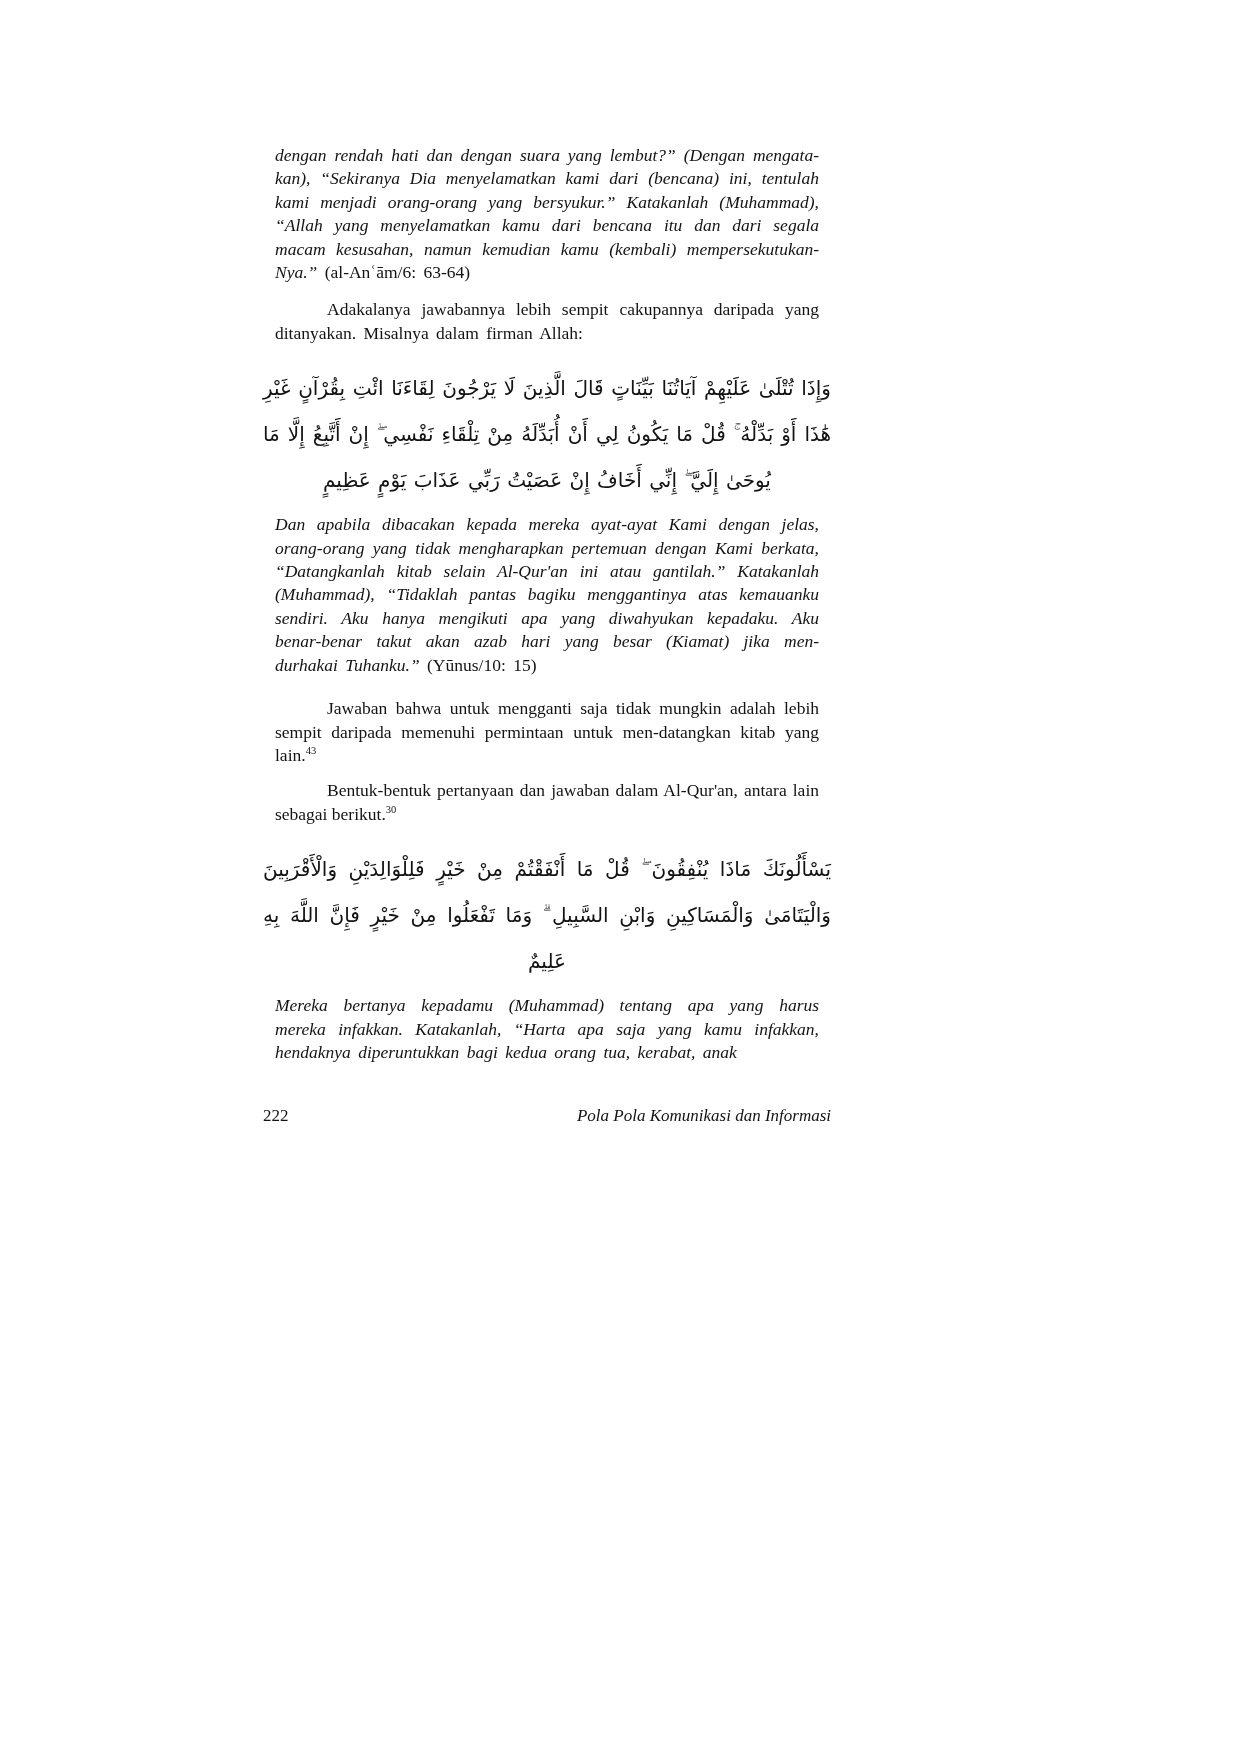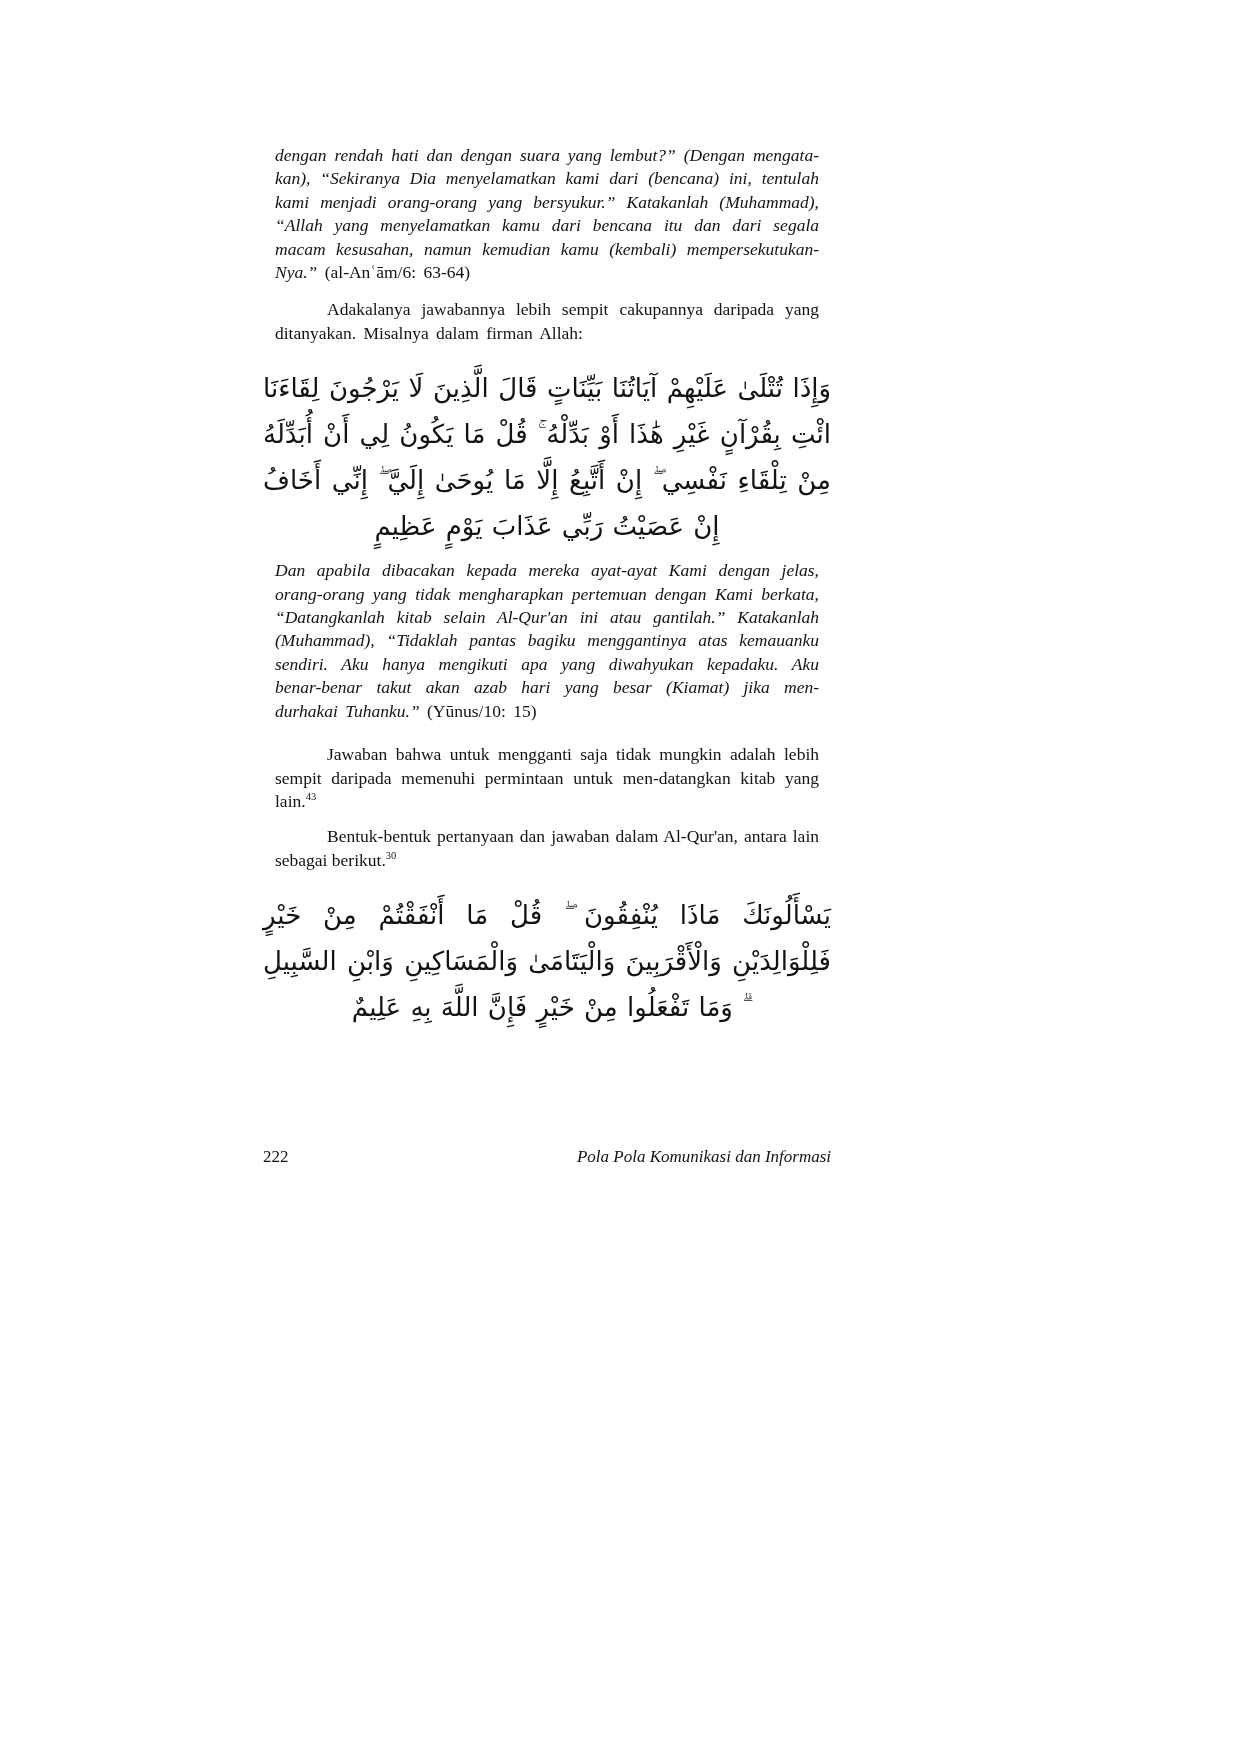--- a/index.html
+++ b/index.html
@@ -29,21 +29,21 @@
   .mt20 { margin-top: 20px; }
   .mt10 { margin-top: 10px; }
   .mt24 { margin-top: 24px; }
   .mt12 { margin-top: 12px; }
   .mt8  { margin-top: 8px; }
   .stretch { word-spacing: 3px; }
   .arabic {
     direction: rtl;
     unicode-bidi: embed;
     font-family: "DejaVu Sans", sans-serif;
-    font-size: 26px;
+    font-size: 20px;
     line-height: 46px;
     text-align: justify;
     text-align-last: center;
     margin: 20px 0 10px 0;
     word-spacing: 1px;
   }
   sup.fn {
     font-size: 10.5px;
     line-height: 0;
     vertical-align: super;
@@ -51,21 +51,20 @@
   }
   .footer {
     position: absolute;
     left: 263px;
     top: 1106px;
     width: 568px;
     display: flex;
     justify-content: space-between;
     align-items: center;
     font-size: 17px;
-    margin-top: 41px;
   }
   .footer .running { font-style: italic; }
 </style>
 </head>
 <body>
 
 <div class="content">
 
   <p class="italic stretch"><span>dengan rendah hati dan dengan suara yang lembut?” (Dengan mengata-kan), “Sekiranya Dia menyelamatkan kami dari (bencana) ini, tentulah kami menjadi orang-orang yang bersyukur.” Katakanlah (Muhammad), “Allah yang menyelamatkan kamu dari bencana itu dan dari segala macam kesusahan, namun kemudian kamu (kembali) mempersekutukan-Nya.”</span><span class="roman"> (al-Anʿām/6: 63-64)</span></p>
 
@@ -76,19 +75,20 @@
   <p class="italic stretch mt10"><span>Dan apabila dibacakan kepada mereka ayat-ayat Kami dengan jelas, orang-orang yang tidak mengharapkan pertemuan dengan Kami berkata, “Datangkanlah kitab selain Al-Qur'an ini atau gantilah.” Katakanlah (Muhammad), “Tidaklah pantas bagiku menggantinya atas kemauanku sendiri. Aku hanya mengikuti apa yang diwahyukan kepadaku. Aku benar-benar takut akan azab hari yang besar (Kiamat) jika men-durhakai Tuhanku.”</span><span class="roman"> (Yūnus/10: 15)</span></p>
 
   <p class="indent mt20 stretch"><span>Jawaban bahwa untuk mengganti saja tidak mungkin adalah lebih sempit daripada memenuhi permintaan untuk men-datangkan kitab yang lain.</span><sup class="fn">43</sup></p>
 
 
   <p class="indent mt10"><span>Bentuk-bentuk pertanyaan dan jawaban dalam Al-Qur'an, antara lain sebagai berikut.</span><sup class="fn">30</sup></p>
 
 
   <p class="arabic mt12">يَسْأَلُونَكَ مَاذَا يُنْفِقُونَ ۖ قُلْ مَا أَنْفَقْتُمْ مِنْ خَيْرٍ فَلِلْوَالِدَيْنِ وَالْأَقْرَبِينَ وَالْيَتَامَىٰ وَالْمَسَاكِينِ وَابْنِ السَّبِيلِ ۗ وَمَا تَفْعَلُوا مِنْ خَيْرٍ فَإِنَّ اللَّهَ بِهِ عَلِيمٌ</p>
 
+  <p class="italic stretch mt8">Mereka bertanya kepadamu (Muhammad) tentang apa yang harus mereka infakkan. Katakanlah, “Harta apa saja yang kamu infakkan, hendaknya diperuntukkan bagi kedua orang tua, kerabat, anak</p>
 
 </div>
 
 <div class="footer">
   <span>222</span>
   <span class="running">Pola Pola Komunikasi dan Informasi</span>
 </div>
 
 </body></html>

